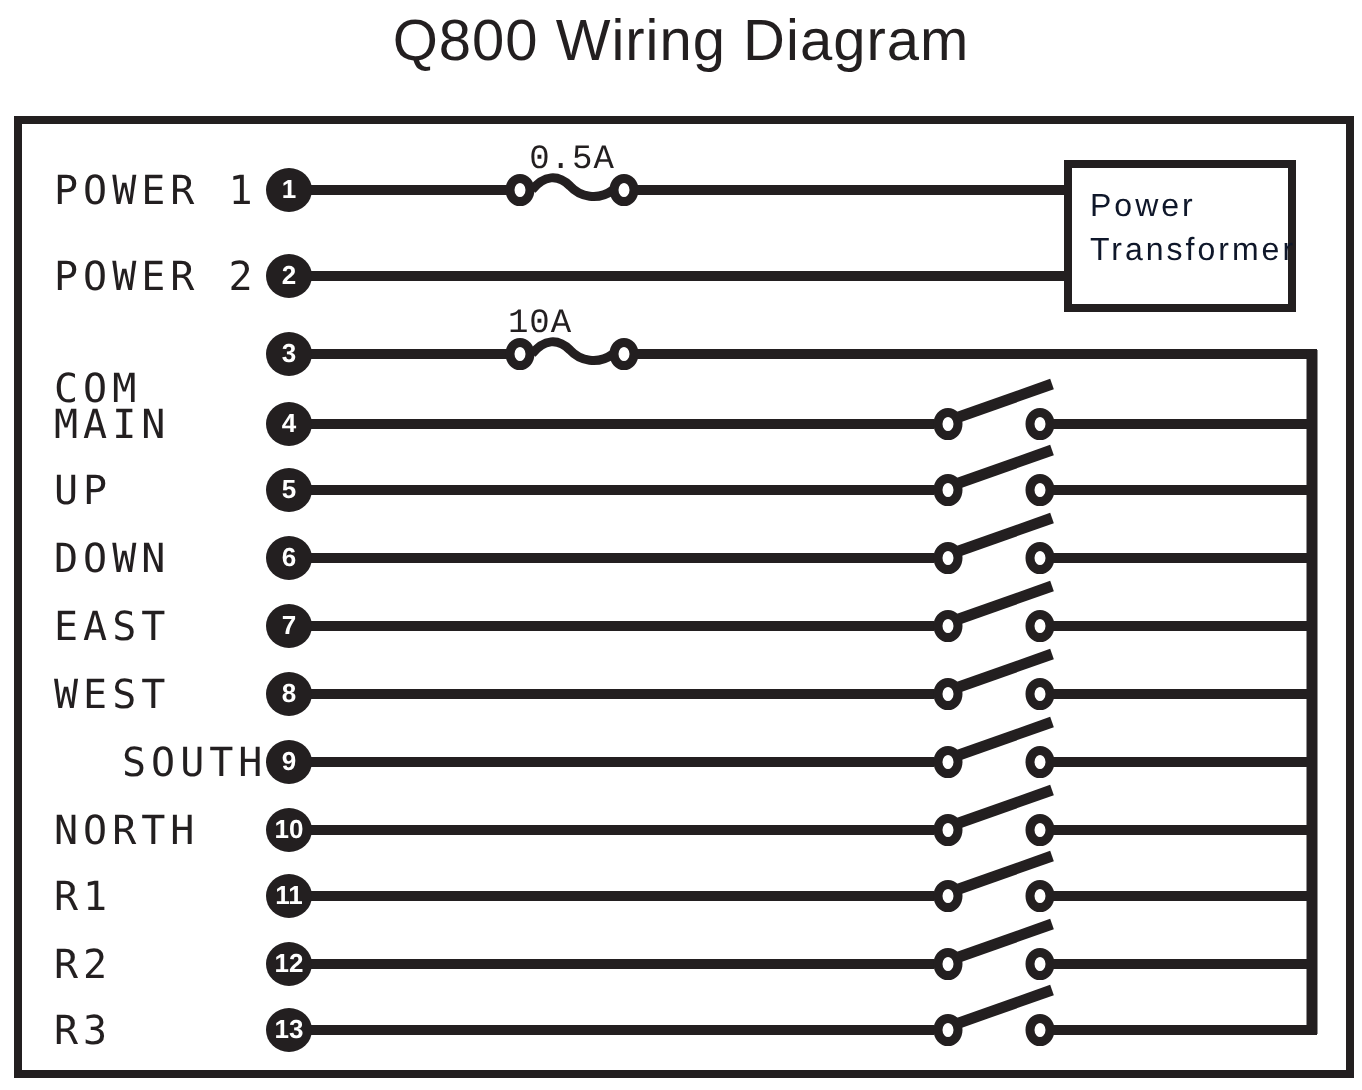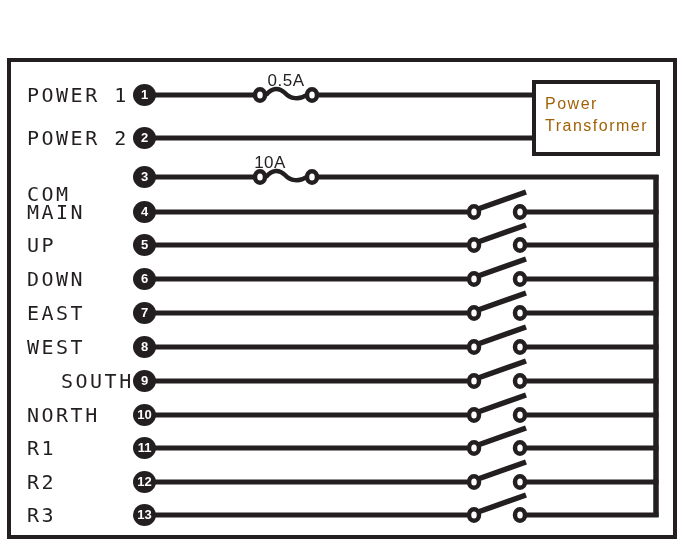--- a/index.html
+++ b/index.html
@@ -20,40 +20,41 @@
     font-family:"DejaVu Sans Mono","Liberation Mono",monospace;
     font-size:20px;letter-spacing:2.5px;color:#231f20;white-space:nowrap;
   }
   .node{
     position:absolute;left:133px;width:23px;height:22px;border-radius:50%;
     background:#231f20;color:#ffffff;text-align:center;line-height:22px;
     font-size:13px;font-weight:bold;font-family:"Liberation Sans",sans-serif;
   }
   .fuse-rating{
     position:absolute;width:64px;text-align:center;font-size:17px;
-    letter-spacing:0.5px;color:#231f20;font-family:Liberation Sans, sans-serif;
+    letter-spacing:0.5px;color:#231f20;font-family:Liberation Mono, monospace;
   }
   .transformer{
-    position:absolute;left:532px;top:80px;width:128px;height:76px;
+    position:absolute;left:532px;top:80px;width:116px;height:76px;
     border:4px solid #231f20;box-sizing:border-box;background:#ffffff;
     padding:9px 0 12px 9px;font-size:16px;line-height:22px;letter-spacing:1.5px;
-    color:#a16207;
+    color:#0f172a;
   }
   svg.wires{position:absolute;left:0;top:0;}
   .w{stroke:#231f20;stroke-width:5;}
   .bus{stroke:#231f20;stroke-width:5.5;}
   .b{stroke:#231f20;stroke-width:5.5;}
   .c{fill:#ffffff;stroke:#231f20;stroke-width:4.5;}
   .fw{fill:none;stroke:#231f20;stroke-width:4.5;}
 </style>
 </head>
 <body>
 
 <div class="stage">
 
+  <div class="title">Q800 Wiring Diagram</div>
 
   <div class="frame"></div>
 
   <svg class="wires" width="681" height="545" viewBox="0 0 681 545">
 
     <g>
       <line class="w" x1="152" y1="95" x2="255" y2="95"></line>
       <g>
         <ellipse class="c" cx="260" cy="95" rx="5" ry="5.8"></ellipse>
         <path class="fw" d="M266 95 C272 87.5 279 87 285 93 C290 98.5 299 100.5 306.5 95"></path>

